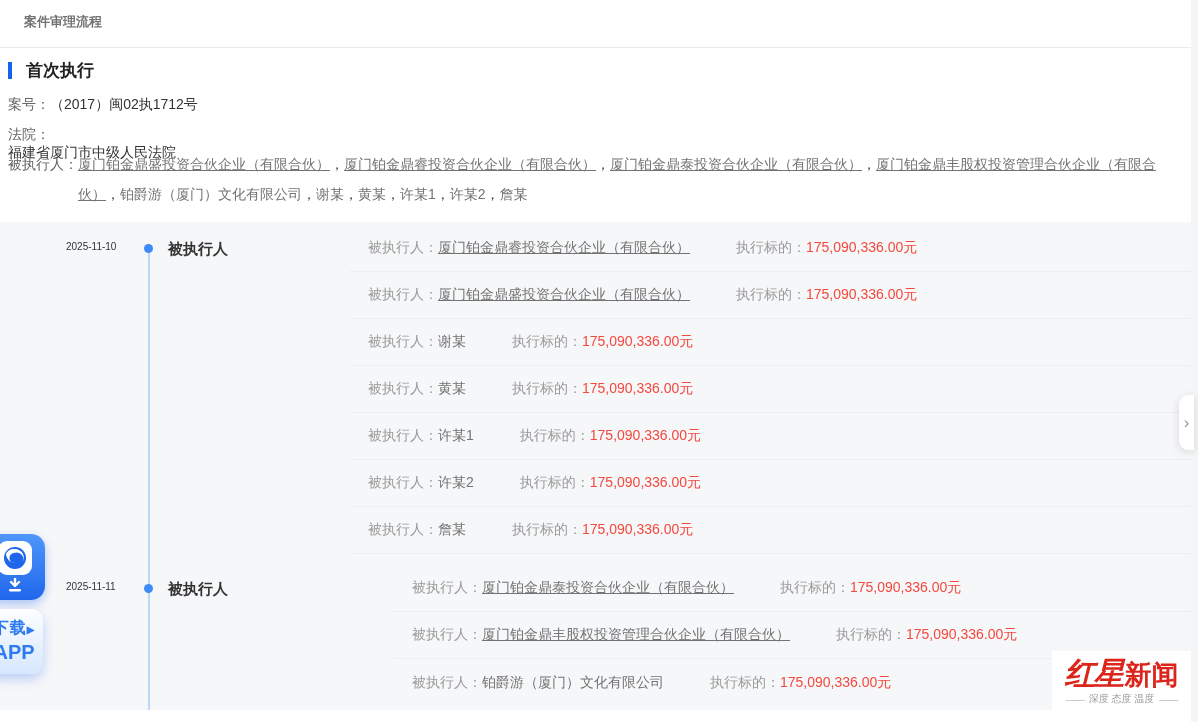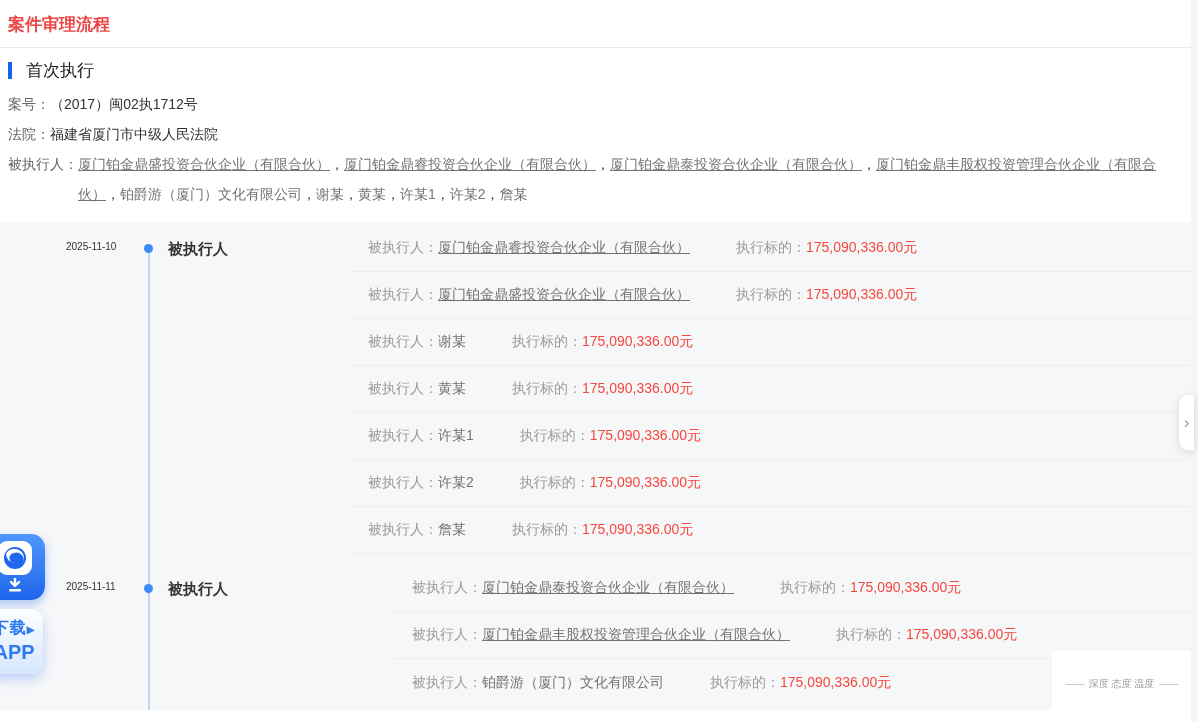--- a/index.html
+++ b/index.html
@@ -10,32 +10,32 @@
     background:#ffffff;
     overflow:hidden;
     color:#333;
   }
   a { cursor:pointer; }
 
   
   .scroll-track { position:absolute; right:0; top:0; width:7px; height:722px; background:#f3f5f7; }
 
   
-  .page-title { position:absolute; left:8px; top:13px; font-size:17px; font-weight:bold; color:#ef4444; }
+  .page-title { position:absolute; left:24px; top:13px; font-size:13px; font-weight:bold; color:#737373; }
   .top-divider { position:absolute; left:0; top:47px; width:1191px; height:1px; background:#eaeaea; }
 
   .section-header { position:absolute; left:8px; top:59px; display:flex; align-items:center; }
   .accent-bar { width:4px; height:17px; background:#1564ef; margin-right:14px; }
-  .section-title { font-size:17px; font-weight:normal; color:#222; }
+  .section-title { font-size:17px; font-weight:bold; color:#222; }
 
   .meta-line { position:absolute; left:8px; display:flex; font-size:14px; }
   .meta-label { color:#666; flex:none; }
   .meta-value { color:#333; }
   .meta-case { top:96px; }
-  .meta-court { top:126px; }
+  .meta-court { top:126px;flex-direction:column; }
 
   .respondents-block { position:absolute; left:8px; top:149px; width:1178px; display:flex; font-size:14px; line-height:30px; }
   .respondents-label { color:#666; width:70px; flex:none; }
   .respondents-list { flex:1; color:#333; }
   .link { color:#3e8bf7; text-decoration:none; }
   .link.u { text-decoration:underline; }
   .sep { color:#333; }
 
   
   .timeline-area { position:absolute; left:0; top:222px; width:1191px; height:488px; background:#f6f7f9; padding-top:3px; }
@@ -216,20 +216,24 @@
   </div>
   <div class="app-label">
     <div class="app-label-l1">
       <span>下载</span><span class="app-label-arrow">▶</span>
     </div>
     <div class="app-label-l2">APP</div>
   </div>
 </div>
 
 <div class="news-logo">
+  <div class="brand-row">
+    <span class="brand-script">红星</span>
+    <span class="brand-block">新闻</span>
+  </div>
   <div class="tagline-row">
     <span class="tag-dash">——</span>
     <span>深度 态度 温度</span>
     <span class="tag-dash">——</span>
   </div>
 </div>
 
 <div class="scroll-track"></div>
 
 </body></html>

